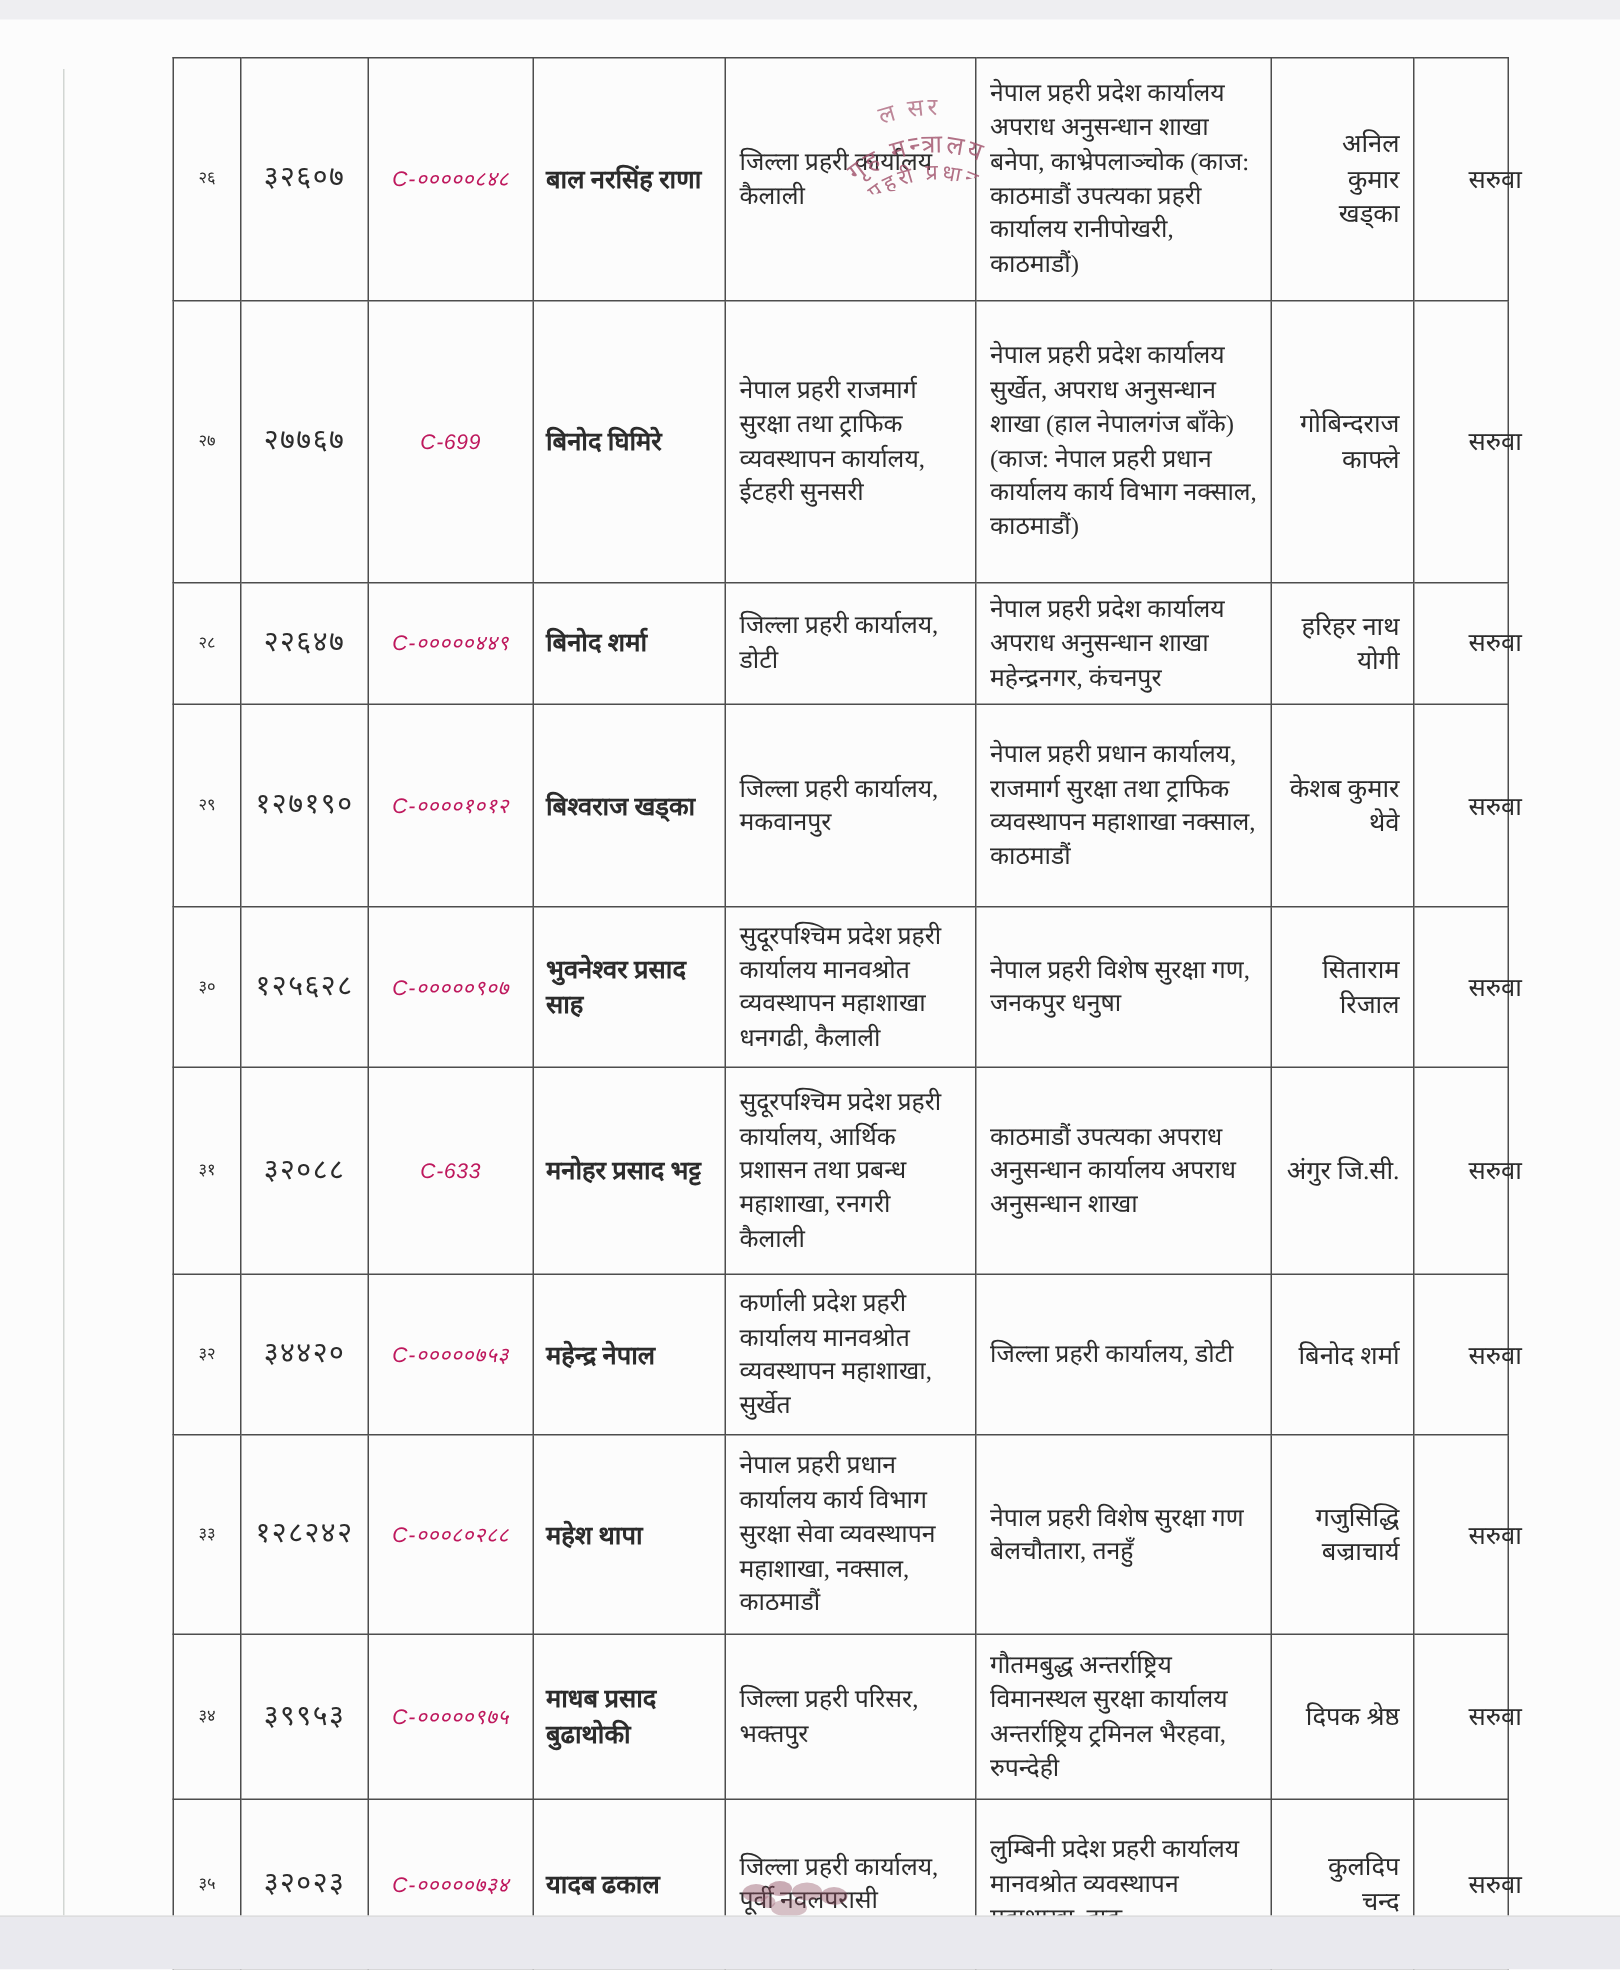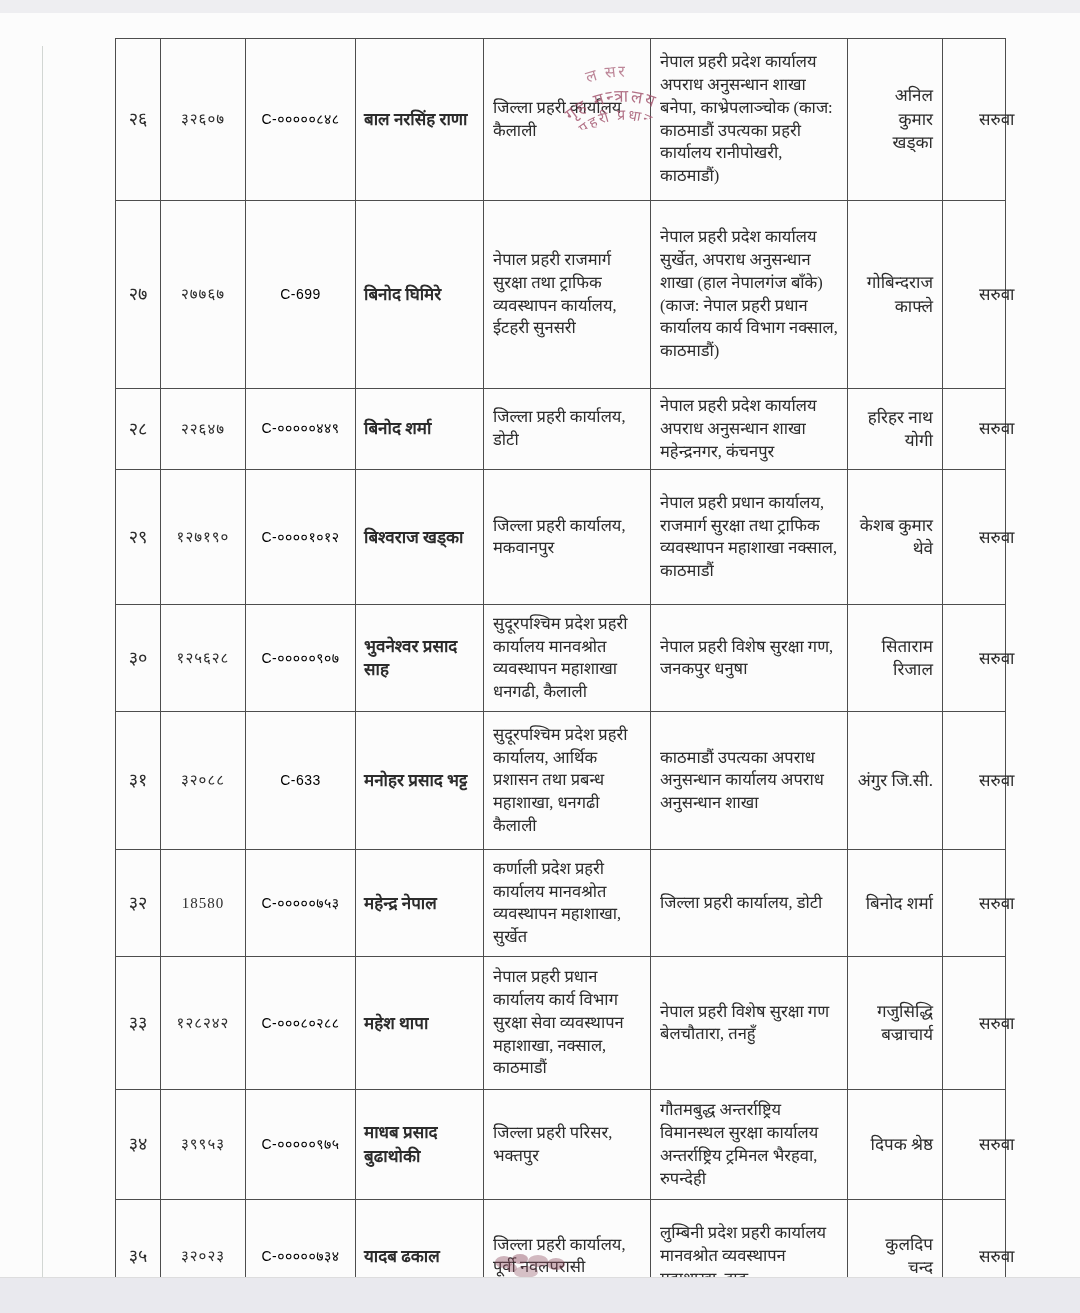--- a/index.html
+++ b/index.html
@@ -22,24 +22,24 @@
   tr:nth-child(2)  { height:188px; }
   tr:nth-child(3)  { height:80px;  }
   tr:nth-child(4)  { height:135px; }
   tr:nth-child(5)  { height:107px; }
   tr:nth-child(6)  { height:138px; }
   tr:nth-child(7)  { height:107px; }
   tr:nth-child(8)  { height:133px; }
   tr:nth-child(9)  { height:110px; }
   tr:nth-child(10) { height:113px; }
 
-  td.c-sn   { text-align:center; font-size:18px; }
-  td.c-no   { text-align:center; font-size:15px; letter-spacing:1px; }
+  td.c-sn   { text-align:center; font-size:11px; }
+  td.c-no   { text-align:center; font-size:19px; letter-spacing:1px; }
   td.c-code { text-align:center; font-size:14px; letter-spacing:.5px;
-    font-family:"Liberation Sans","DejaVu Sans",sans-serif; color:#000000; }
+    font-family:"Liberation Sans","DejaVu Sans",sans-serif; color:#be185d;font-style:italic; }
   td.c-name { text-align:left; padding:4px 8px;font-weight:bold; }
   td.c-from, td.c-to { text-align:left; padding:6px 9px; font-size:16.5px;margin-top:26px; }
   td.c-repl { text-align:right; padding:4px 9px; }
   td.c-act  { text-align:center;padding-left:36px; }
 
   .stamp-top { position:absolute; left:452px; top:33px; width:310px; height:92px;
     transform:rotate(-9deg); opacity:.88; z-index:4; pointer-events:none; }
   .stamp-top text { fill:#a3566f; letter-spacing:2px;
     font-family:"Liberation Serif","DejaVu Serif",serif; }
   .stamp-bottom { position:absolute; left:490px; top:1252px; width:90px; height:26px;
@@ -118,29 +118,29 @@
     <td class="c-to">नेपाल प्रहरी विशेष सुरक्षा गण, जनकपुर धनुषा</td>
     <td class="c-repl">सिताराम रिजाल</td>
     <td class="c-act">सरुवा</td>
   </tr>
 
   <tr>
     <td class="c-sn">३१</td>
     <td class="c-no">३२०८८</td>
     <td class="c-code">C-633</td>
     <td class="c-name">मनोहर प्रसाद भट्ट</td>
-    <td class="c-from">सुदूरपश्चिम प्रदेश प्रहरी कार्यालय, आर्थिक प्रशासन तथा प्रबन्ध महाशाखा, धनगढी कैलाली</td>
+    <td class="c-from">सुदूरपश्चिम प्रदेश प्रहरी कार्यालय, आर्थिक प्रशासन तथा प्रबन्ध महाशाखा, रनगरी कैलाली</td>
     <td class="c-to">काठमाडौं उपत्यका अपराध अनुसन्धान कार्यालय अपराध अनुसन्धान शाखा</td>
     <td class="c-repl">अंगुर जि.सी.</td>
     <td class="c-act">सरुवा</td>
   </tr>
 
   <tr>
     <td class="c-sn">३२</td>
-    <td class="c-no">18580</td>
+    <td class="c-no">३४४२०</td>
     <td class="c-code">C-०००००७५३</td>
     <td class="c-name">महेन्द्र नेपाल</td>
     <td class="c-from">कर्णाली प्रदेश प्रहरी कार्यालय मानवश्रोत व्यवस्थापन महाशाखा, सुर्खेत</td>
     <td class="c-to">जिल्ला प्रहरी कार्यालय, डोटी</td>
     <td class="c-repl">बिनोद शर्मा</td>
     <td class="c-act">सरुवा</td>
   </tr>
 
   <tr>
     <td class="c-sn">३३</td>

